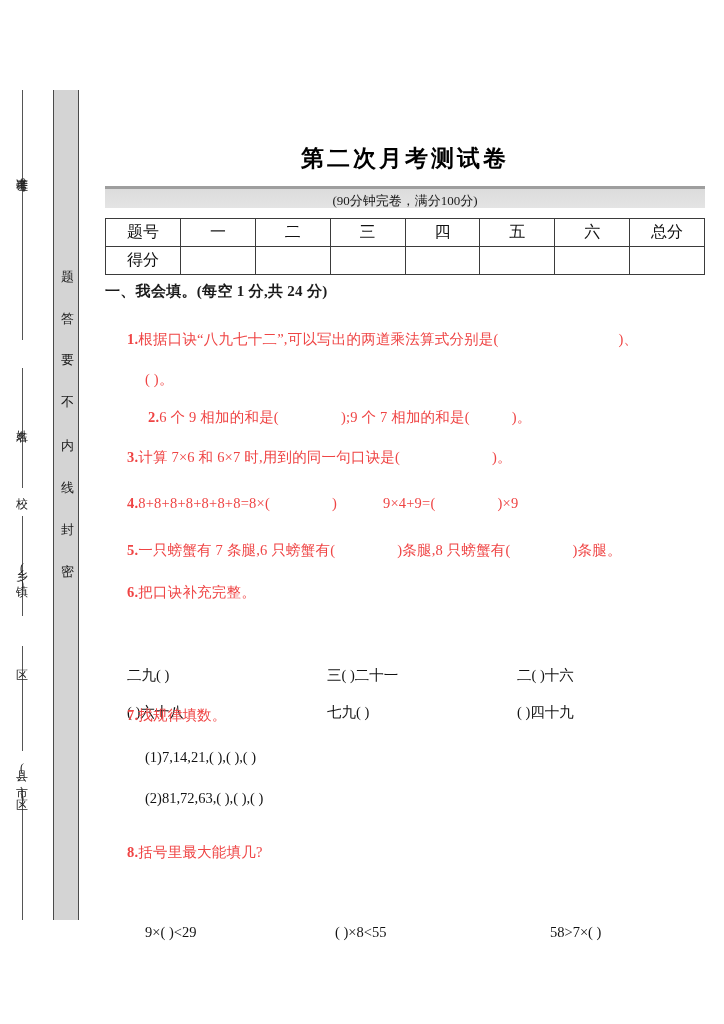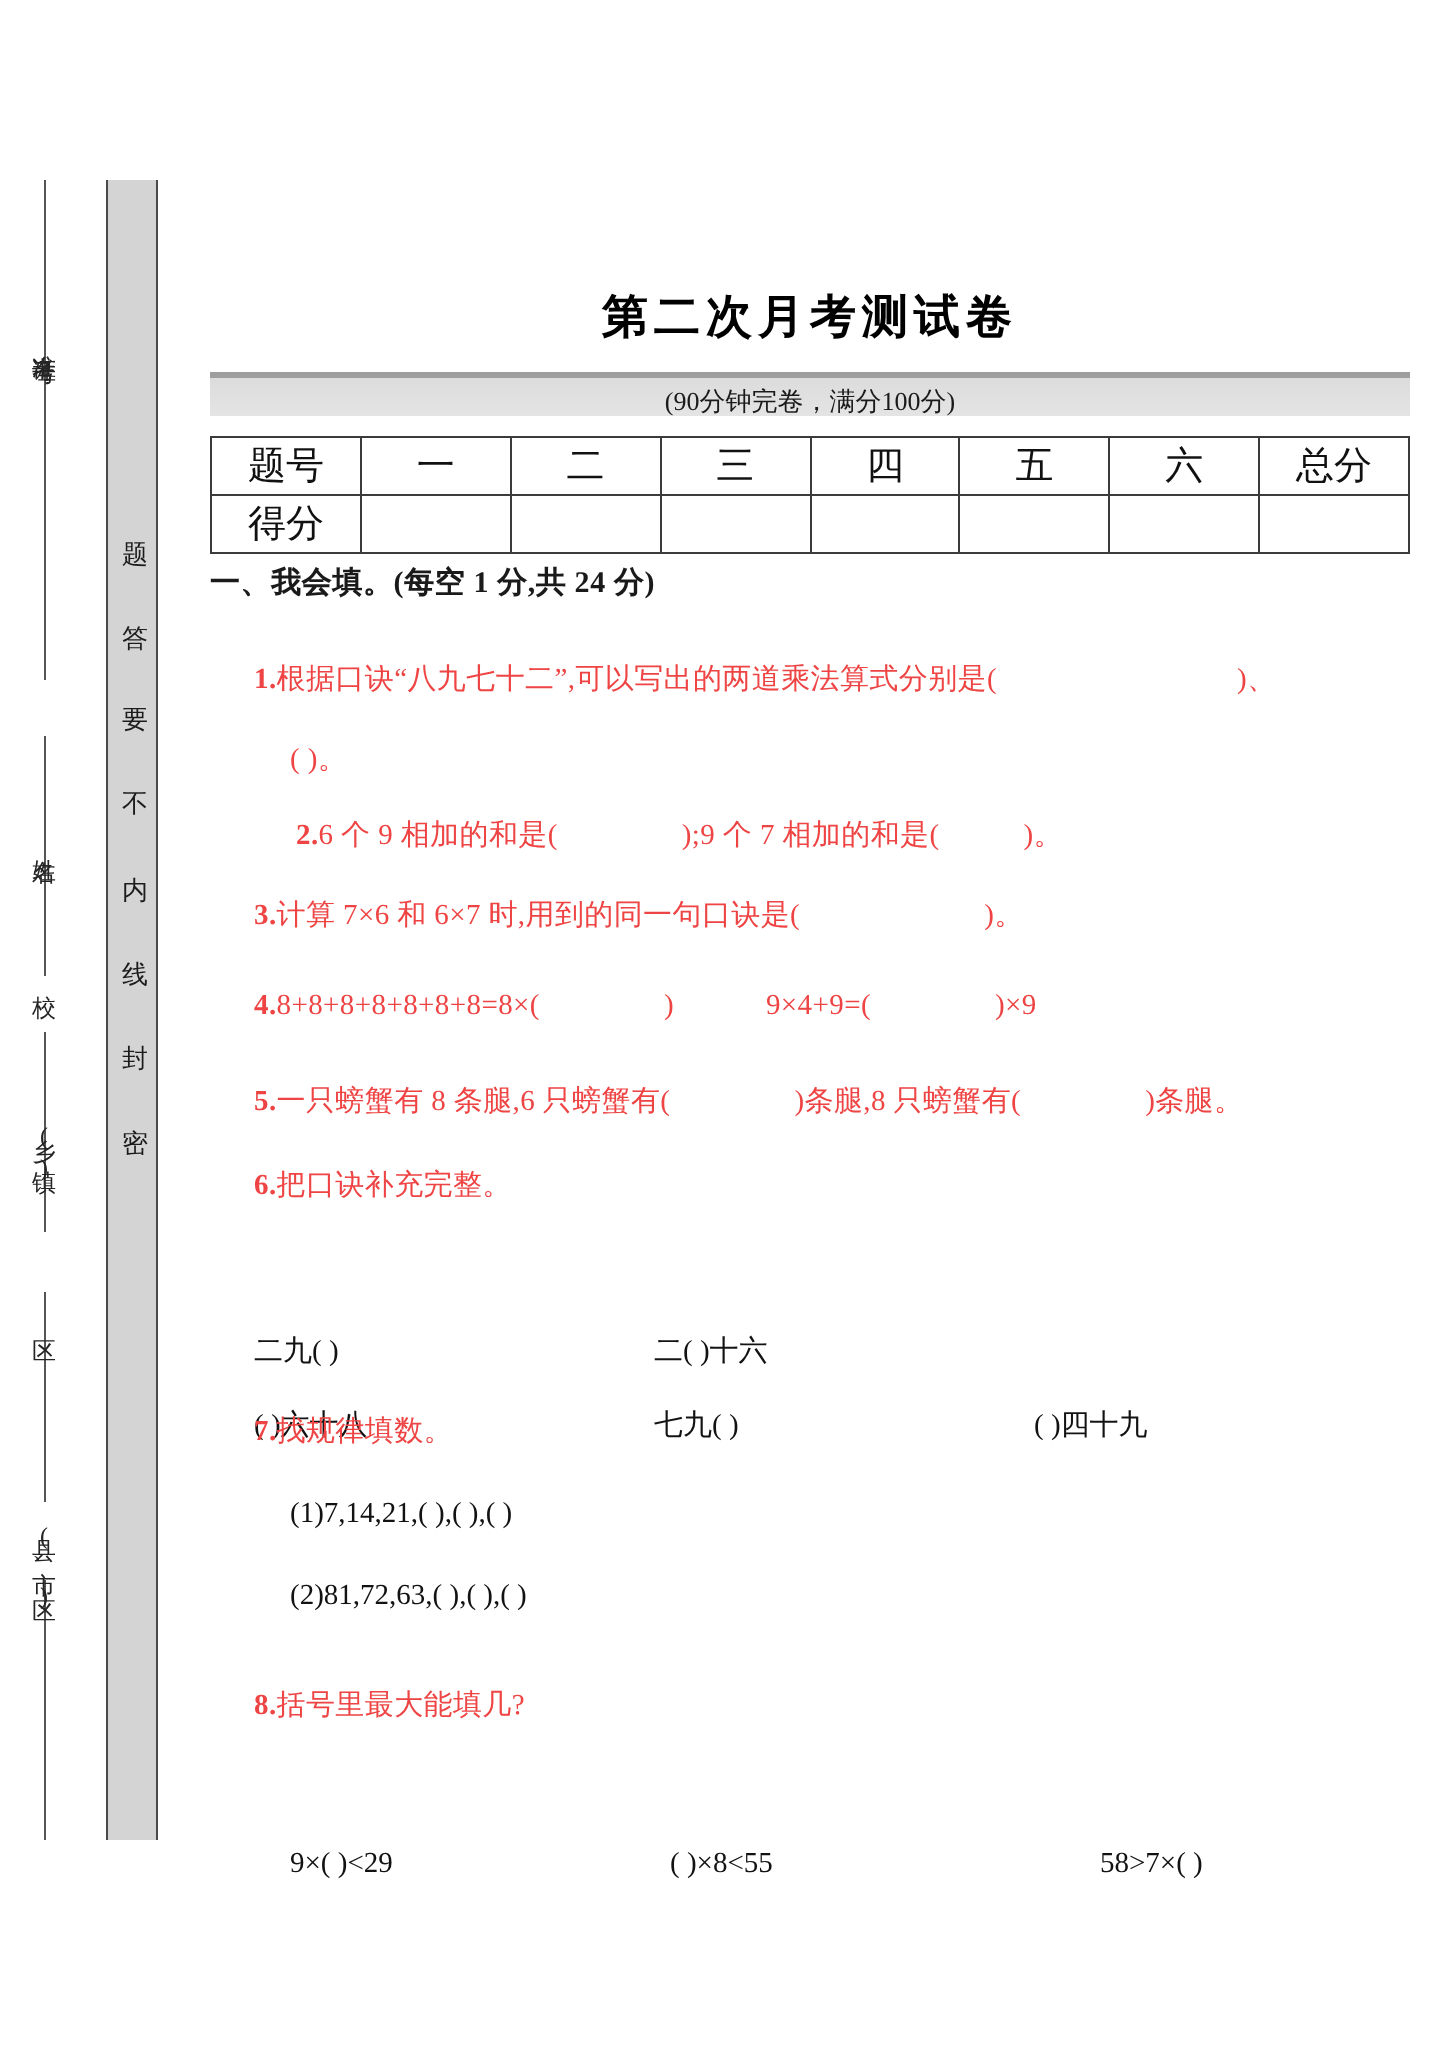--- a/index.html
+++ b/index.html
@@ -130,21 +130,21 @@
     top: 218px;
     width: 600px;
     border-collapse: collapse;
     table-layout: fixed;
   }
   #score-table td {
     border: 1px solid #3b3b3b;
     height: 25px;
     text-align: center;
     vertical-align: middle;
-    font-size: 19px;
+    font-size: 16px;
     color: #111;
   }
   #score-table td.hcell { width: 72px; }
 
   
   .section-heading {
     position: absolute;
     left: 0;
     font-size: 15px;
     font-weight: bold;
@@ -259,28 +259,29 @@
 
   <div class="q indent1" style="top:448px;">
     <span class="qnum">3.</span><span>计算 7×6 和 6×7 时,用到的同一句口诀是(</span><span class="blank-lg"></span><span>)。</span>
   </div>
 
   <div class="q indent1" style="top:495px;">
     <span class="qnum">4.</span><span>8+8+8+8+8+8+8=8×(</span><span class="blank-md"></span><span>)</span><span style="display:inline-block;width:46px;"></span><span>9×4+9=(</span><span class="blank-md"></span><span>)×9</span>
   </div>
 
   <div class="q indent1" style="top:541px;">
-    <span class="qnum">5.</span><span>一只螃蟹有 8 条腿,6 只螃蟹有(</span><span class="blank-md"></span><span>)条腿,8 只螃蟹有(</span><span class="blank-md"></span><span>)条腿。</span>
+    <span class="qnum">5.</span><span>一只螃蟹有 7 条腿,6 只螃蟹有(</span><span class="blank-md"></span><span>)条腿,8 只螃蟹有(</span><span class="blank-md"></span><span>)条腿。</span>
   </div>
 
   <div class="q indent1" style="top:583px;">
     <span class="qnum">6.</span><span>把口诀补充完整。</span>
   </div>
   <div class="row3" style="top:622px;">
     <span>二九(        )</span>
+    <span>三(        )二十一</span>
     <span>二(        )十六</span>
   </div>
   <div class="row3" style="top:659px;">
     <span>(        )六十八</span>
     <span>七九(        )</span>
     <span>(        )四十九</span>
   </div>
 
   <div class="q indent1" style="top:706px;">
     <span class="qnum">7.</span><span>找规律填数。</span>

